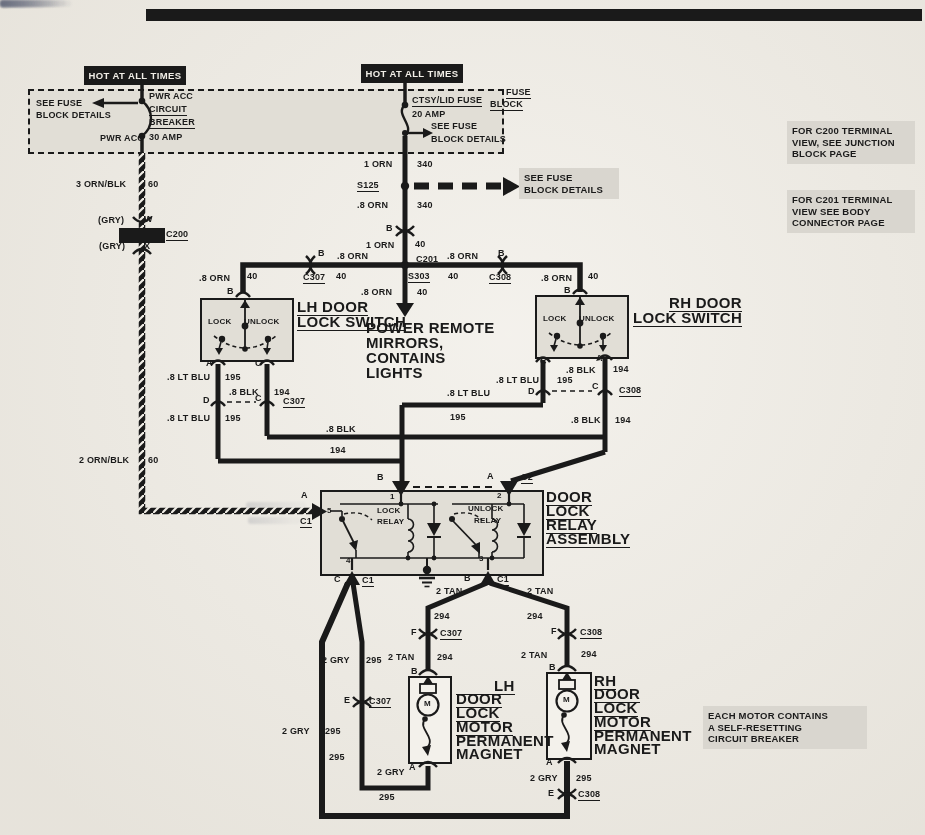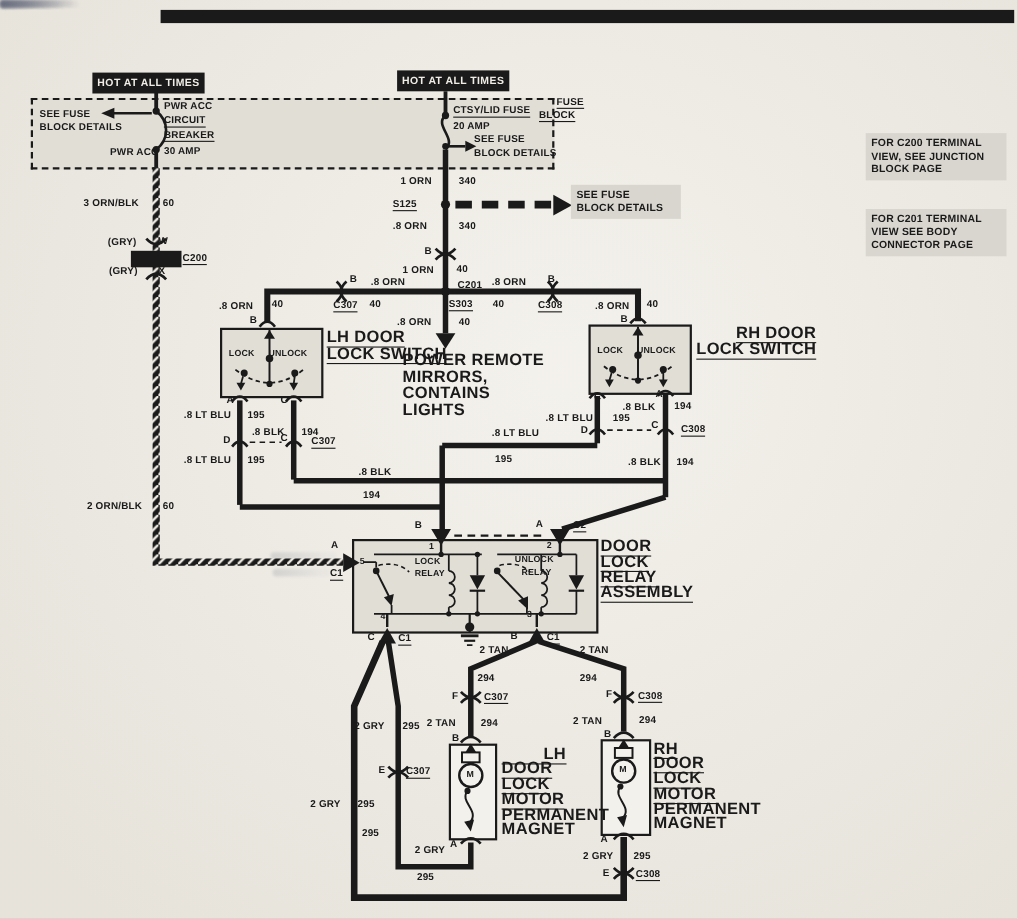--- a/index.html
+++ b/index.html
@@ -65,20 +65,25 @@
 
   <div class="note" style="left:787px;top:121px;width:118px;">
     <div class="note-line">FOR C200 TERMINAL</div>
     <div class="note-line">VIEW, SEE JUNCTION</div>
     <div class="note-line">BLOCK PAGE</div>
   </div>
   <div class="note" style="left:787px;top:190px;width:118px;">
     <div class="note-line">FOR C201 TERMINAL</div>
     <div class="note-line">VIEW SEE BODY</div>
     <div class="note-line">CONNECTOR PAGE</div>
+  </div>
+  <div class="note" style="left:703px;top:706px;width:154px;">
+    <div class="note-line">EACH MOTOR CONTAINS</div>
+    <div class="note-line">A SELF-RESETTING</div>
+    <div class="note-line">CIRCUIT BREAKER</div>
   </div>
 
   <div class="panelbox" style="left:200px;top:298px;width:90px;height:60px;"></div>
   <div class="panelbox" style="left:535px;top:295px;width:90px;height:60px;"></div>
   <div class="panelbox" style="left:320px;top:490px;width:220px;height:82px;"></div>
   <div class="motorbox" style="left:408px;top:676px;width:40px;height:84px;"></div>
   <div class="motorbox" style="left:546px;top:672px;width:42px;height:84px;"></div>
 
   <svg class="wires" width="925" height="835" viewBox="0 0 925 835">
     <defs>

